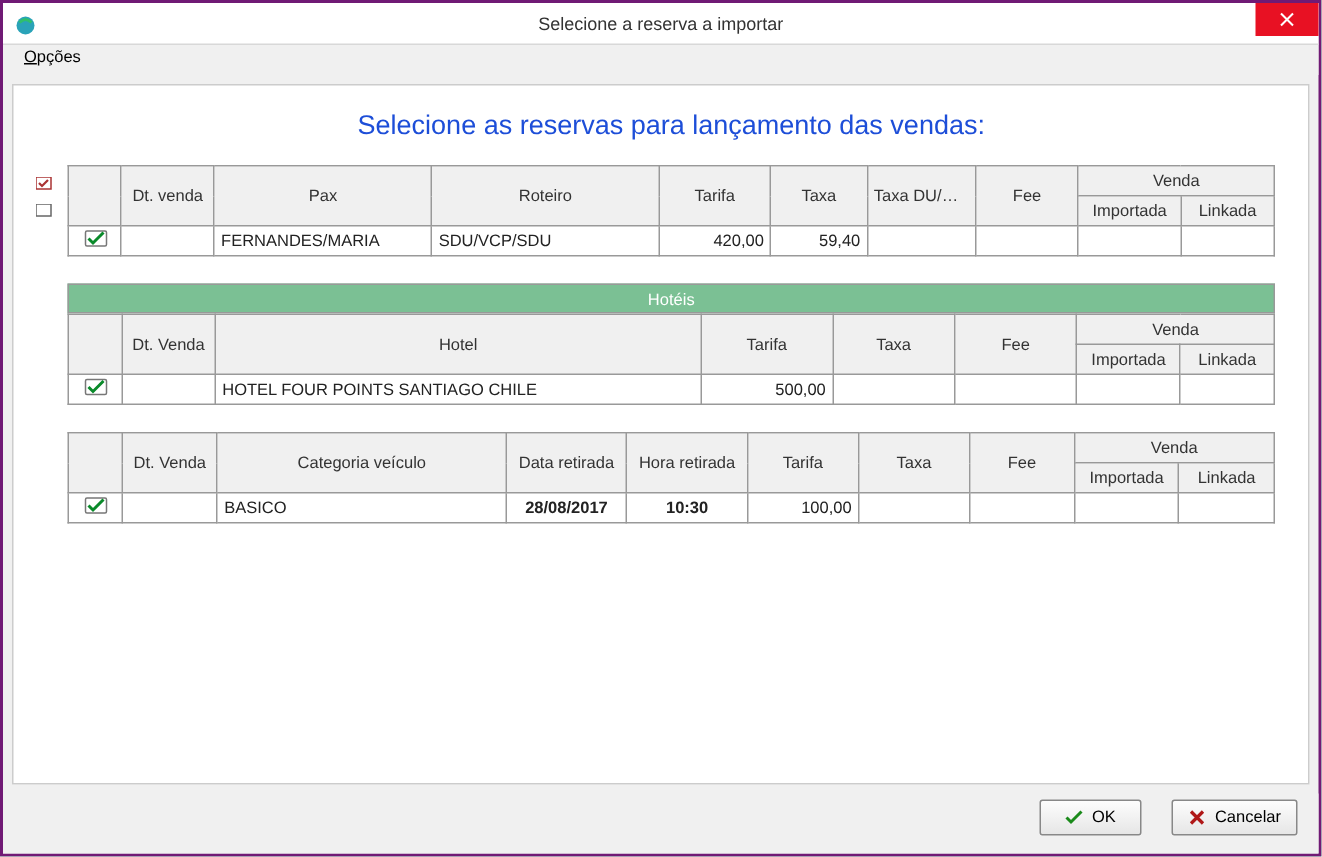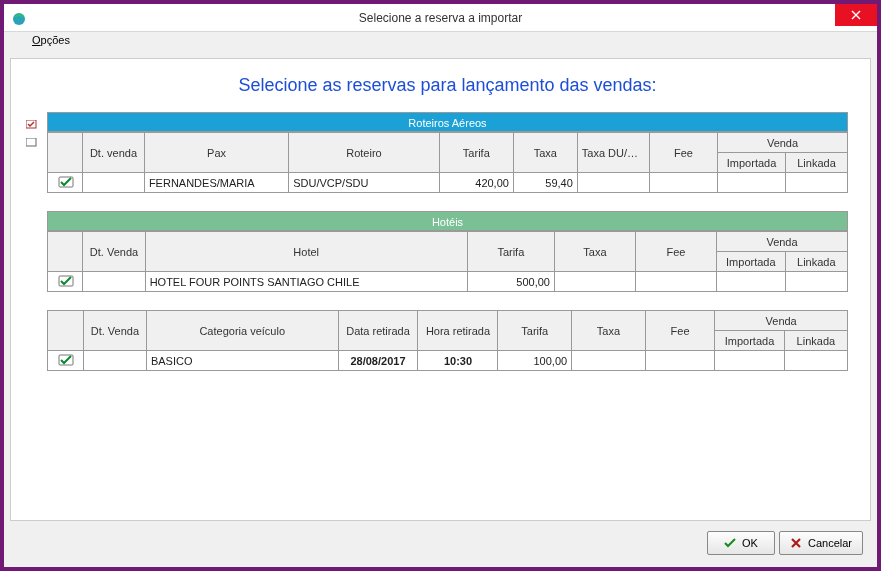--- a/index.html
+++ b/index.html
@@ -9,21 +9,21 @@
     font-size: 11px;
     background: #5a8a7a;
     width: 881px;
     height: 571px;
     overflow: hidden;
   }
   .window {
     width: 881px;
     height: 571px;
     background: #f0f0f0;
-    border: 4px solid #701a75;
+    border: 2px solid #701a75;
     display: flex;
     flex-direction: column;
   }
   .titlebar {
     height: 28px;
     background: #ffffff;
     display: flex;
     align-items: center;
     position: relative;
     border-bottom: 1px solid #d8d8d8;
@@ -48,21 +48,21 @@
     width: 42px; height: 22px;
     background: #e81123;
     color: #fff;
     display: flex;
     align-items: center; justify-content: center;
     font-size: 13px;
     cursor: pointer;
   }
   .menubar {
     height: 20px;
-    padding: 2px 24px;
+    padding: 2px 10px;
     background: #f0f0f0;
   }
   .menu-item {
     padding: 2px 4px;
     cursor: pointer;
   }
   .menu-item span { text-decoration: underline; }
   .toolbar-left {
     position: absolute;
     left: 14px;
@@ -134,21 +134,21 @@
   .chk {
     display: inline-block;
     width: 14px; height: 12px;
   }
   .section-gap { height: 18px; }
   .footer {
     height: 40px;
     display: flex;
     align-items: center;
     justify-content: flex-end;
-    gap: 4px;
+    gap: 20px;
     padding: 0 14px 8px 0;
     background: #f0f0f0;
   }
   .btn {
     height: 24px;
     min-width: 68px;
     padding: 0 10px;
     border: 1px solid #888;
     background: linear-gradient(#fdfdfd,#e6e6e6);
     display: inline-flex;
@@ -198,21 +198,20 @@
       </div>
       <div class="tb-icon">
         <svg width="14" height="12" viewBox="0 0 14 12">
           <rect x="0" y="0" width="10" height="8" fill="none" stroke="#666" stroke-width="1"></rect>
         </svg>
       </div>
     </div>
 
     <div class="instruction">Selecione as reservas para lançamento das vendas:</div>
 
-    <div class="section-header hdr-air">Roteiros Aéreos</div>
     <table class="grid">
       <colgroup>
         <col style="width:34px">
           <col style="width:60px">
           <col style="width:140px">
           <col style="width:146px">
         <col style="width:72px">
           <col style="width:62px">
           <col style="width:70px">
           <col style="width:66px">

